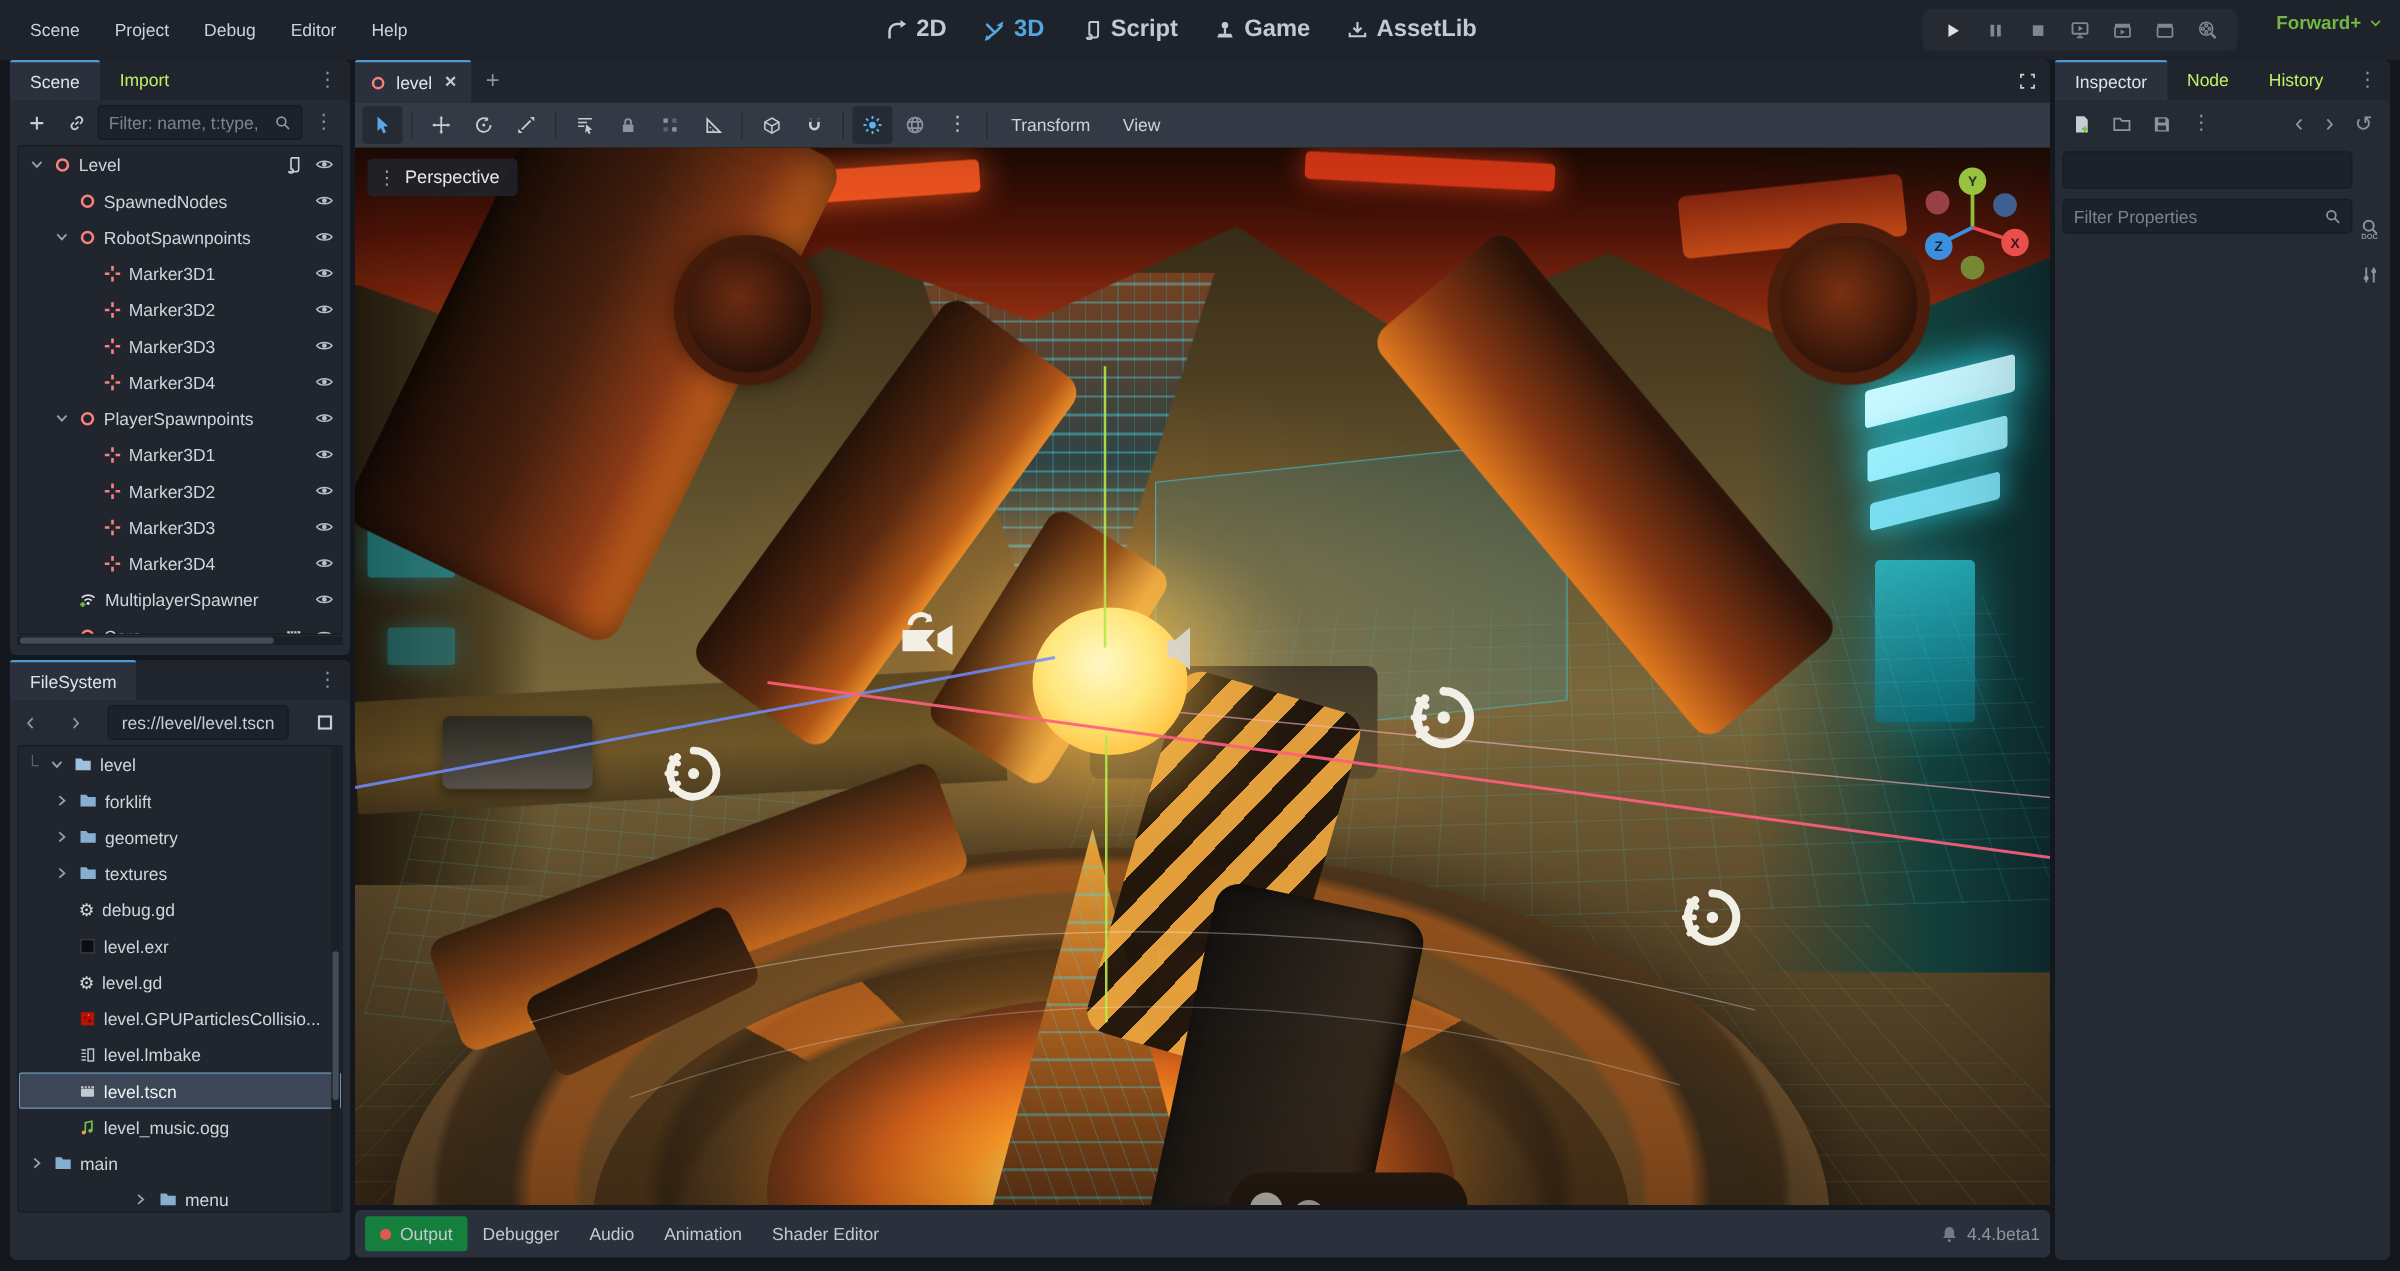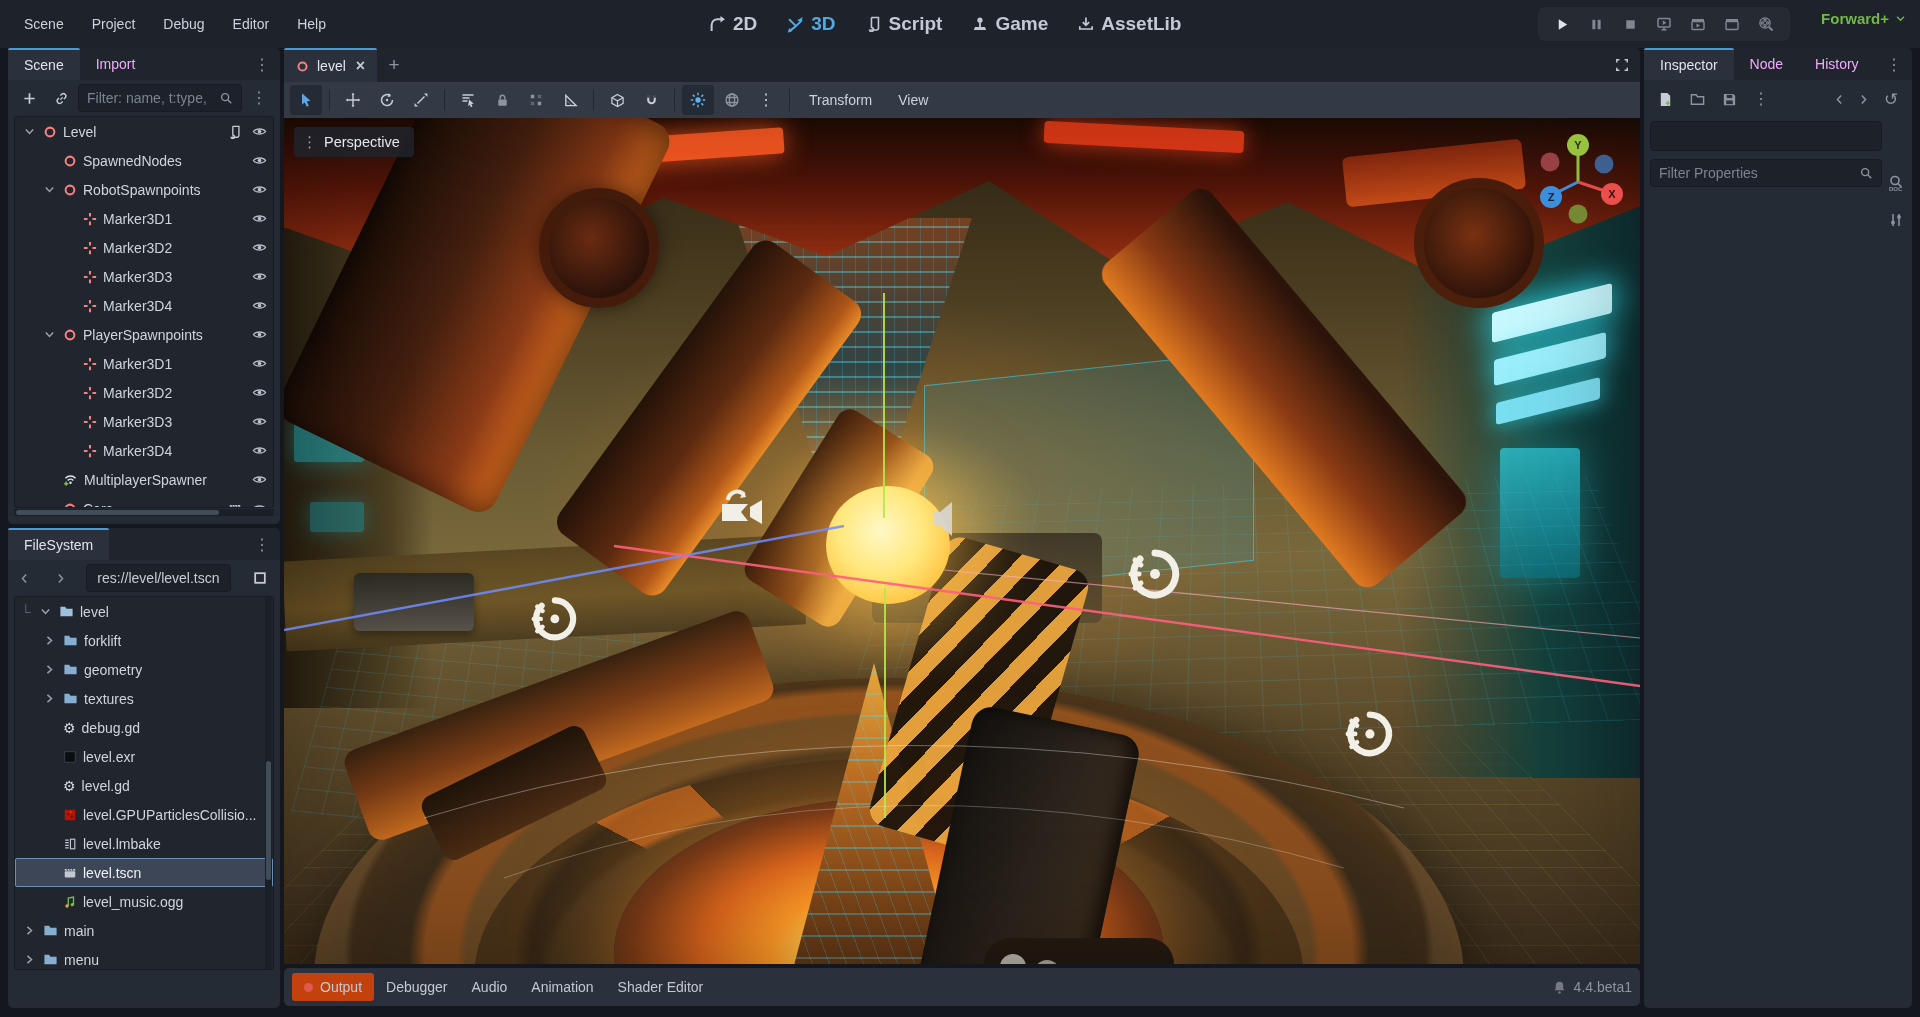--- a/index.html
+++ b/index.html
@@ -15,21 +15,21 @@
   #ws-tabs { position:absolute; left:50%; top:0; transform:translateX(-53%); height:48px; display:flex; align-items:center; gap:10px; }
   .ws-tab { display:flex; align-items:center; gap:7px; padding:5px 10px; border-radius:3px; color:#c3c9d2; font-weight:bold; font-size:19px; }
   .ws-tab.active { color:#53a8e0; }
   #runbar { position:absolute; right:130px; top:7px; height:34px; background:#262b33; border-radius:7px; display:flex; align-items:center; padding:0 10px; gap:6px; }
   .run-btn { width:28px; height:28px; display:flex; align-items:center; justify-content:center; border-radius:3px; }
   #renderer-select { position:absolute; right:14px; top:10px; display:flex; align-items:center; gap:6px; color:#72b842; font-weight:bold; font-size:15px; }
 
   
   .dock { position:absolute; background:#252b34; border-radius:5px; }
   .dock-tabbar { display:flex; align-items:stretch; height:32px; background:#1f242d; border-radius:5px 5px 0 0; position:relative; }
-  .dock-tab { display:flex; align-items:center; padding:0 16px; color:#f0abfc; position:relative; }
+  .dock-tab { display:flex; align-items:center; padding:0 16px; color:#bef264; position:relative; }
   .dock-tab.active { background:#2a313c; color:#dfe3e9; border-top:2px solid #4c99d4; border-radius:2px 2px 0 0; }
   .dock-dots { margin-left:auto; display:flex; align-items:center; padding:0 10px; color:#8d94a0; font-size:16px; }
 
   .field { background:#1d222a; border:1px solid #171b22; border-radius:4px; display:flex; align-items:center; color:#7c838f; }
   .tool-btn { width:30px; height:28px; display:flex; align-items:center; justify-content:center; border-radius:3px; }
 
   
   #scene-dock { left:8px; top:48px; width:272px; height:476px; }
   #scene-toolbar { display:flex; align-items:center; gap:2px; padding:4px 6px; }
   #scene-filter { flex:1; height:28px; padding:0 8px; gap:6px; }
@@ -68,21 +68,21 @@
 
   
   #viewport { position:absolute; left:284px; top:118px; width:1356px; height:846px; background:#3a3020; overflow:hidden; }
   #viewport .layer { position:absolute; }
 
   #persp-pill { position:absolute; left:10px; top:9px; height:30px; background:rgba(32,37,45,.82); border-radius:4px; display:flex; align-items:center; gap:7px; padding:0 14px 0 8px; color:#e4e7ec; z-index:30; font-size:14.5px; }
 
   
   #bottom-bar { position:absolute; left:284px; top:968px; width:1356px; height:38px; background:#2b313c; border-radius:5px; display:flex; align-items:center; padding:0 8px; }
   .bottom-tab { display:flex; align-items:center; gap:7px; padding:6px 12px; color:#c3c9d2; border-radius:3px; }
-  .bottom-tab.active { background:#c2410c; }
+  .bottom-tab.active { background:#15803d; }
   .reddot { width:9px; height:9px; border-radius:50%; background:#e0584f; }
   #version-area { margin-left:auto; display:flex; align-items:center; gap:7px; color:#8d95a0; }
 
   
   #inspector-dock { left:1644px; top:48px; width:268px; height:960px; }
   #insp-toolbar { display:flex; align-items:center; padding:5px 6px 4px; gap:2px; }
   #insp-name { height:30px; margin:4px 30px 0 6px; }
   #insp-filter { height:28px; margin:8px 30px 0 6px; padding:0 8px; gap:6px; }
   .insp-side { position:absolute; right:4px; width:24px; display:flex; justify-content:center; }
 </style>
@@ -712,21 +712,21 @@
             <path d="M5.5 3.5l5 4.5-5 4.5" fill="none" stroke="#9aa1ac" stroke-width="1.8"></path>
           </svg>
         </span>
         <span class="ic">
           <svg width="15" height="15" viewBox="0 0 16 16">
             <path d="M1.5 3h5L8 5h6.5v8h-13z" fill="#86aed1"></path>
           </svg>
         </span>
         <span class="lbl">main</span>
       </div>
-      <div class="tree-row" style="padding-left: 6px;">
+      <div class="tree-row" style="padding-left: 6px; justify-content: center;">
         <span class="exp">
           <svg width="13" height="13" viewBox="0 0 16 16">
             <path d="M5.5 3.5l5 4.5-5 4.5" fill="none" stroke="#9aa1ac" stroke-width="1.8"></path>
           </svg>
         </span>
         <span class="ic">
           <svg width="15" height="15" viewBox="0 0 16 16">
             <path d="M1.5 3h5L8 5h6.5v8h-13z" fill="#86aed1"></path>
           </svg>
         </span>

